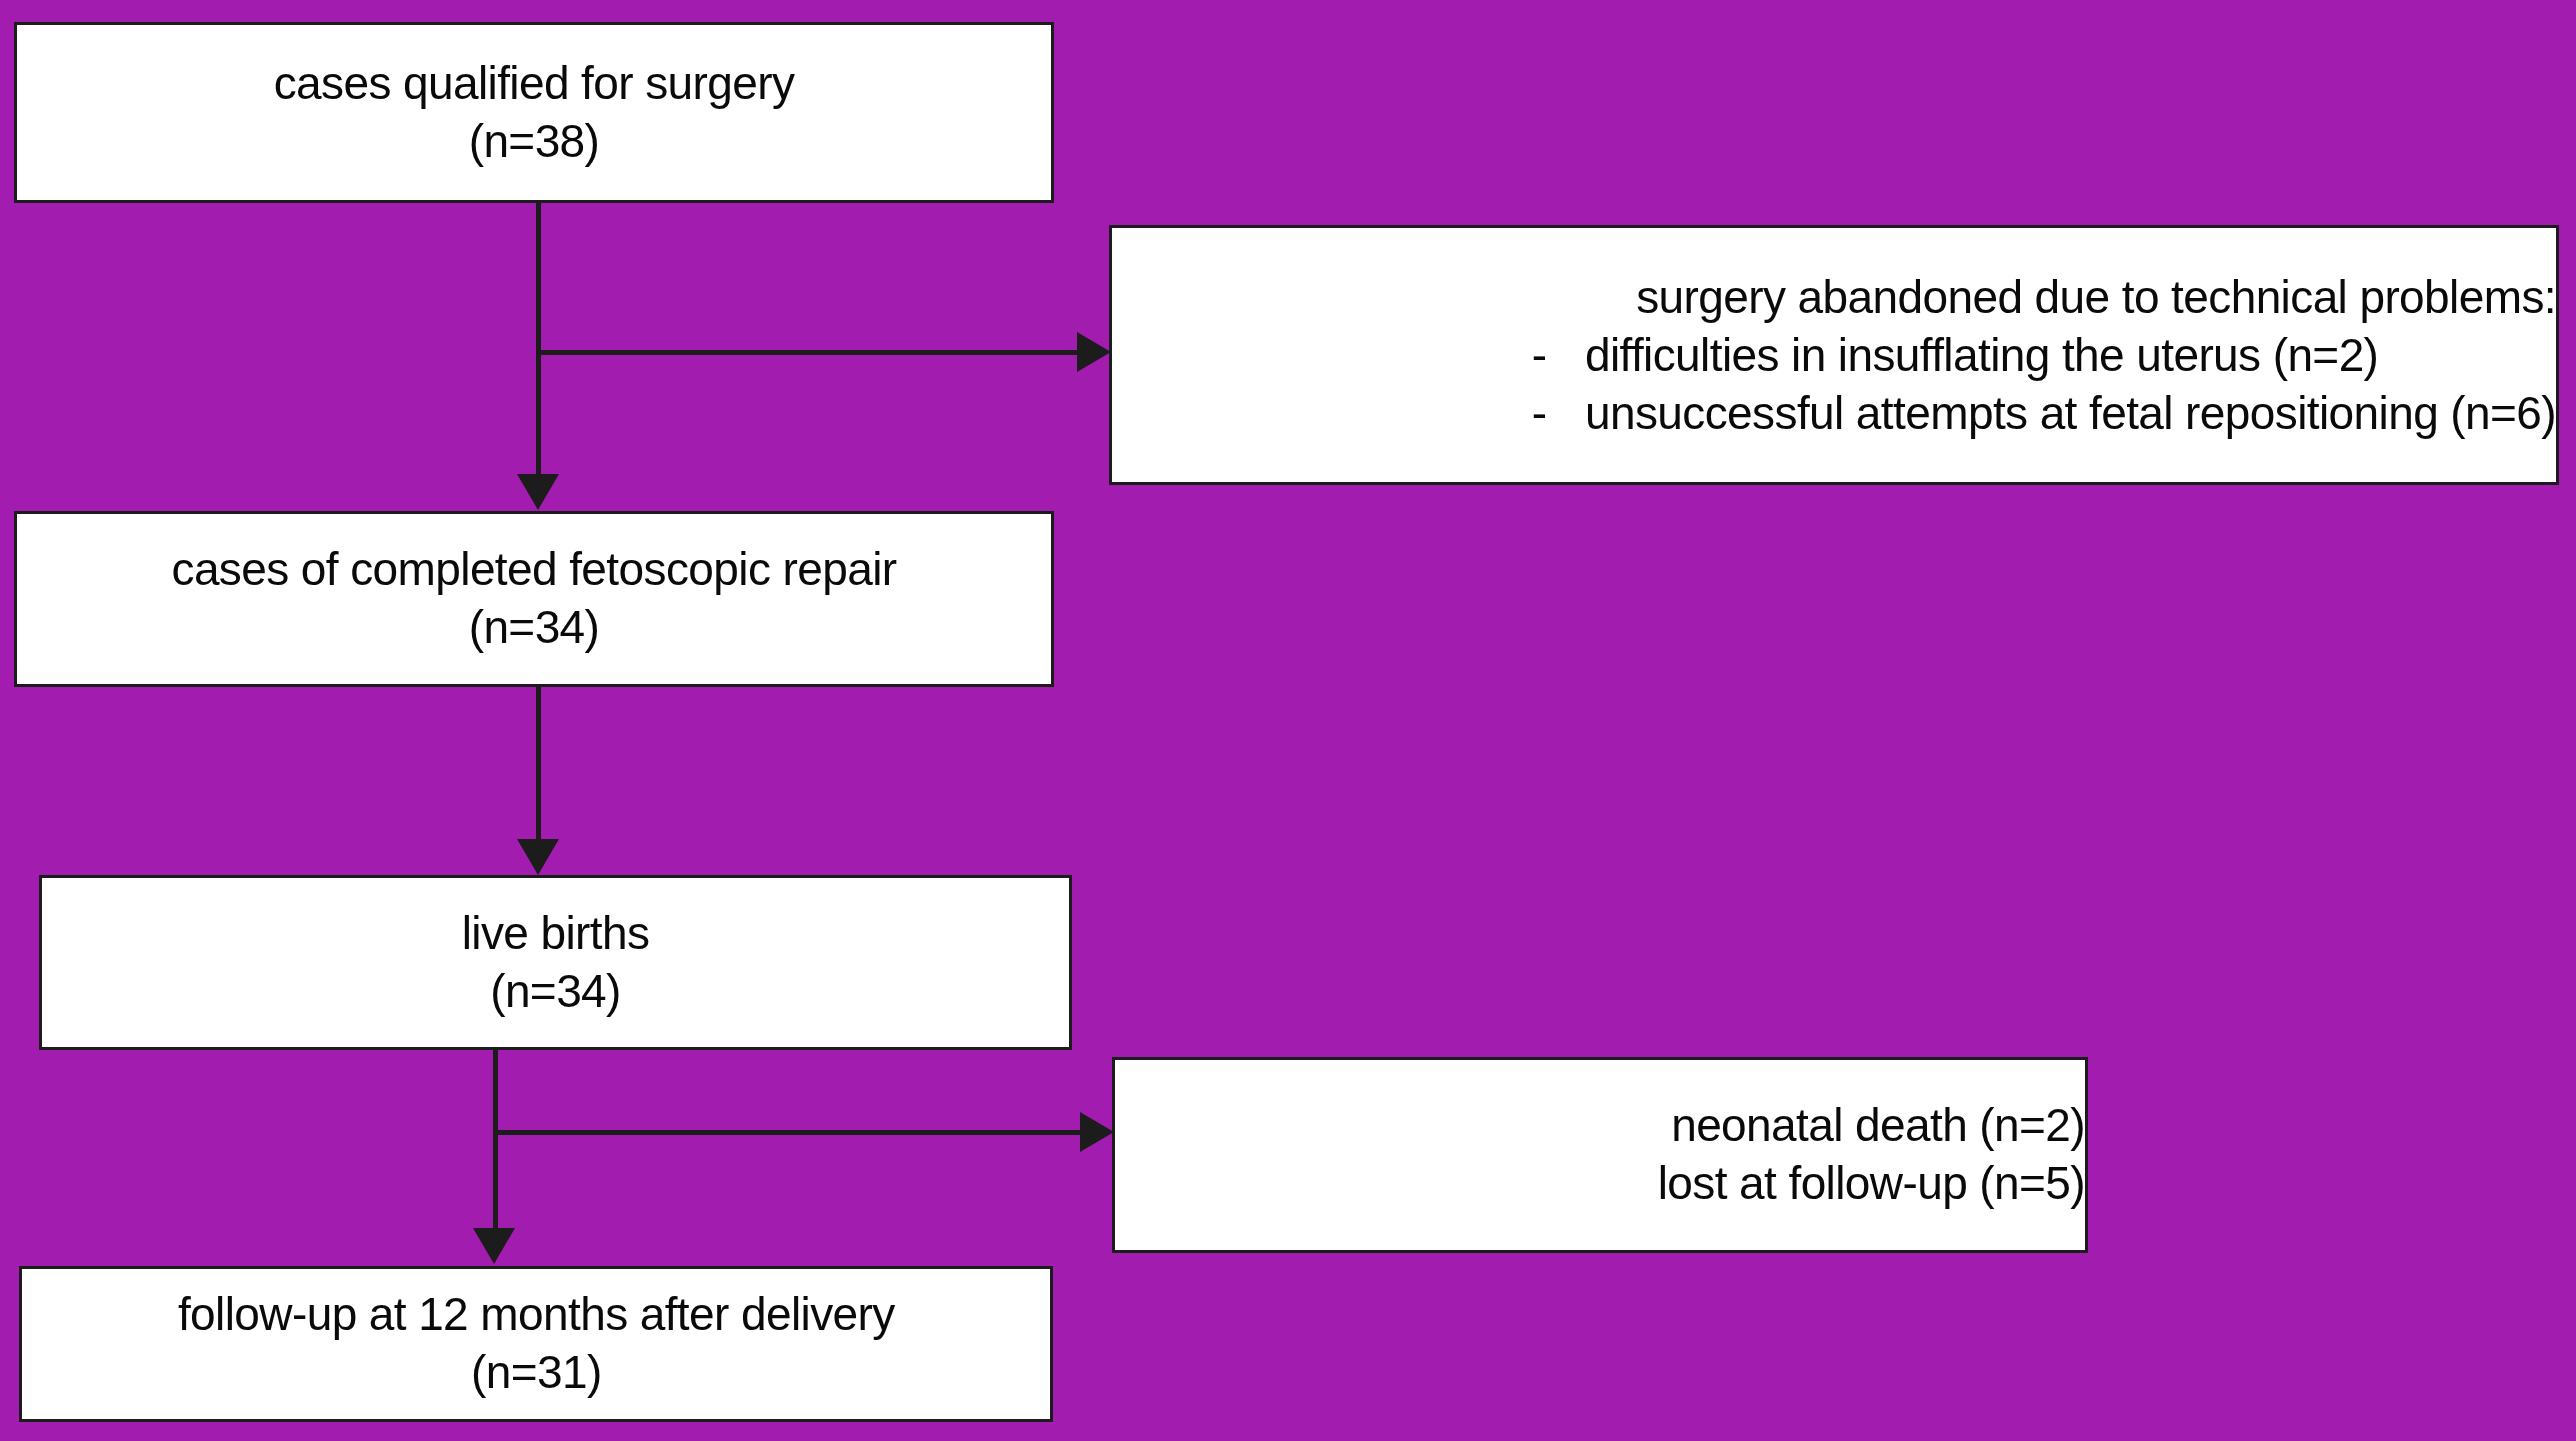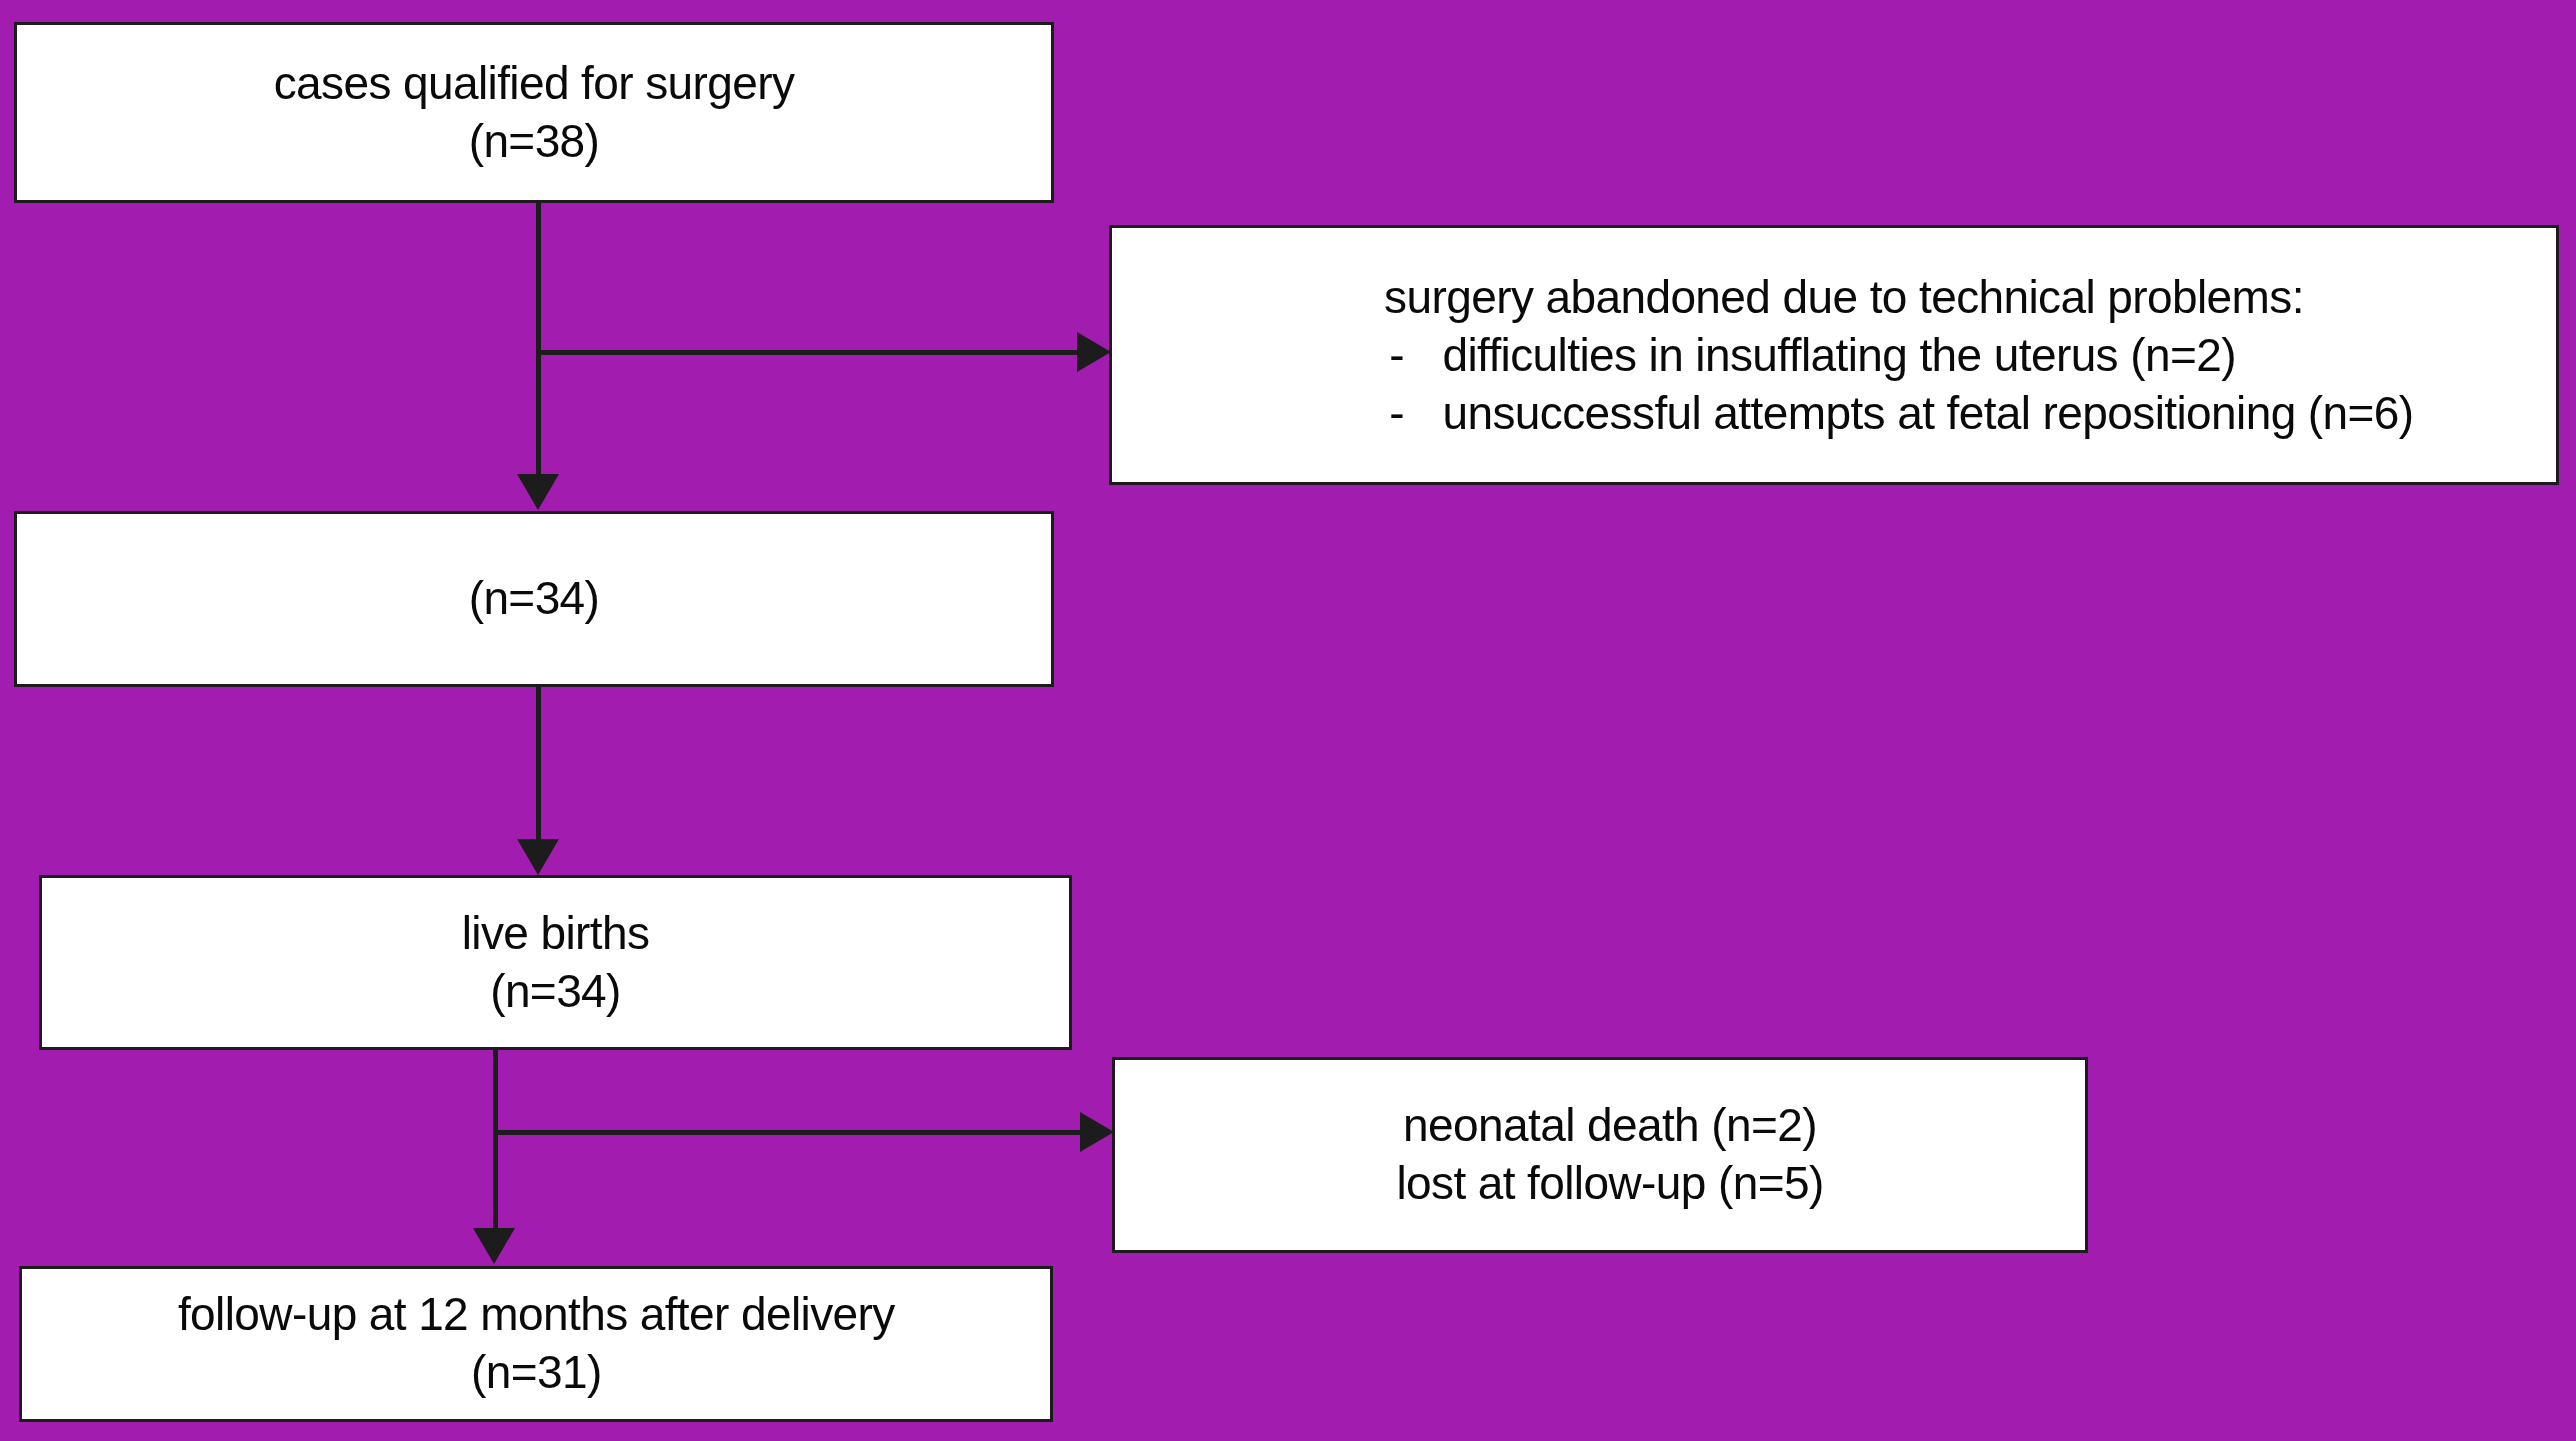--- a/index.html
+++ b/index.html
@@ -22,21 +22,21 @@
     background: #ffffff;
     display: flex;
     flex-direction: column;
     justify-content: center;
   }
   .node.center {
     align-items: center;
     text-align: center;
   }
   .node.left {
-    align-items: center;
+    align-items: flex-end;
     text-align: left;
   }
   .line-main {
     font-size: 46px;
     line-height: 1.26;
     color: #0a0a0a;
     letter-spacing: -0.6px;
     white-space: nowrap;
   }
   .line-sub {
@@ -128,20 +128,21 @@
         <span class="bullet-text">difficulties in insufflating the uterus (n=2)</span>
       </div>
       <div class="bullet-row">
         <span class="bullet-dash">-</span>
         <span class="bullet-text">unsuccessful attempts at fetal repositioning (n=6)</span>
       </div>
     </div>
   </div>
 
   <div class="node center" style="left:14px; top:511px; width:1040px; height:176px;">
+    <div class="line-main">cases of completed fetoscopic repair</div>
     <div class="line-sub">(n=34)</div>
   </div>
 
   <div class="v-line" style="left:536px; top:686px; height:155px;"></div>
   <div class="arrow-down" style="left:517px; top:839px;"></div>
 
   <div class="node center" style="left:39px; top:875px; width:1033px; height:175px;">
     <div class="line-main">live births</div>
     <div class="line-sub">(n=34)</div>
   </div>

